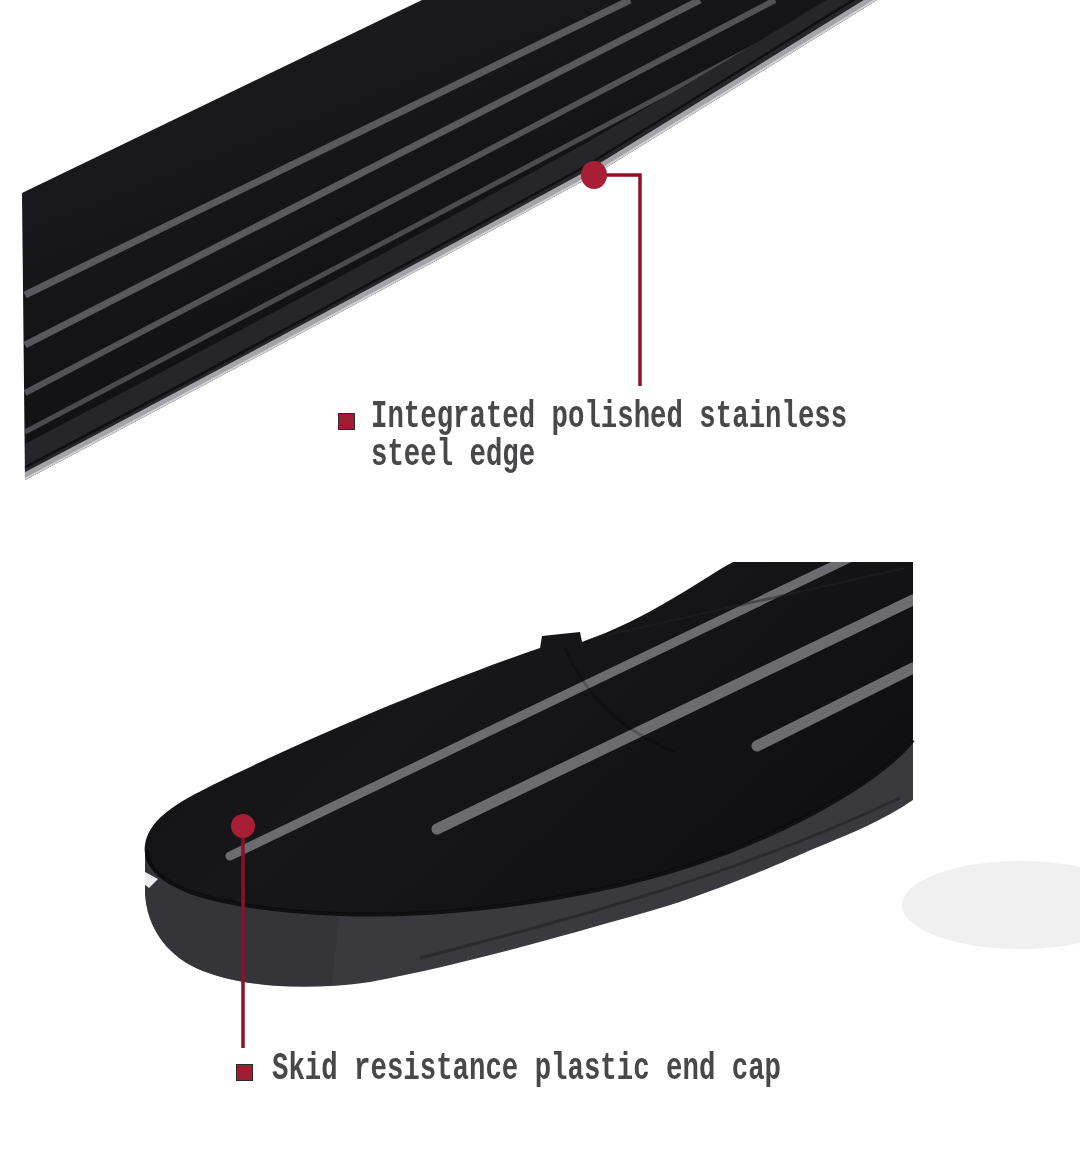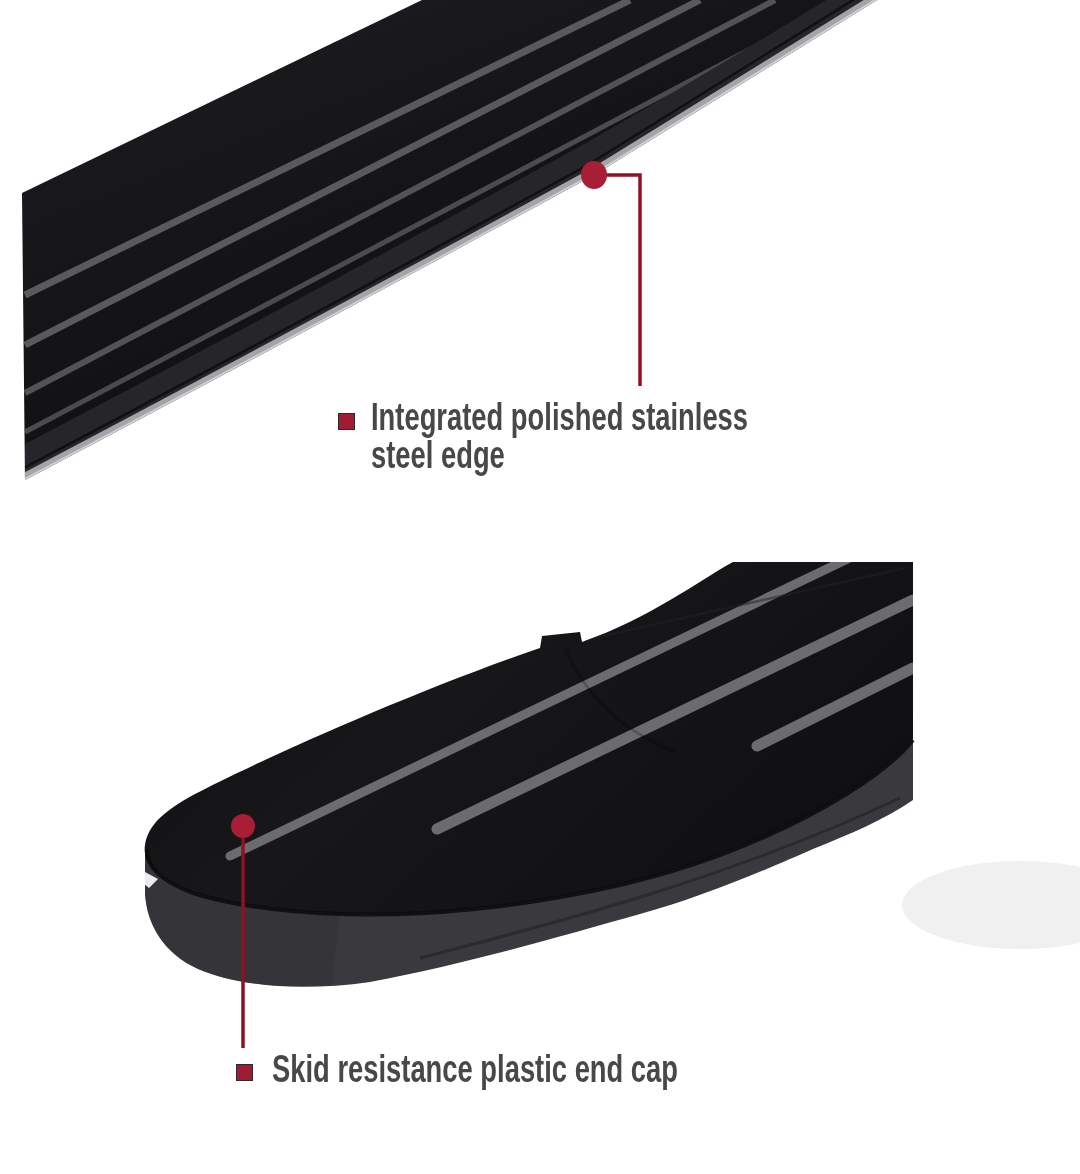--- a/index.html
+++ b/index.html
@@ -5,21 +5,21 @@
   html, body {
     margin: 0; padding: 0;
     background: #ffffff;
     width: 1080px; height: 1174px;
     overflow: hidden;
   }
   #canvas {
     position: relative;
     width: 1080px; height: 1174px;
     background: #ffffff;
-    font-family: Liberation Sans, sans-serif;
+    font-family: Liberation Mono, monospace;
   }
   #art {
     position: absolute; left: 0; top: 0;
     width: 1080px; height: 1174px;
     display: block;
   }
   .callout-row {
     position: absolute;
     display: block;
   }

